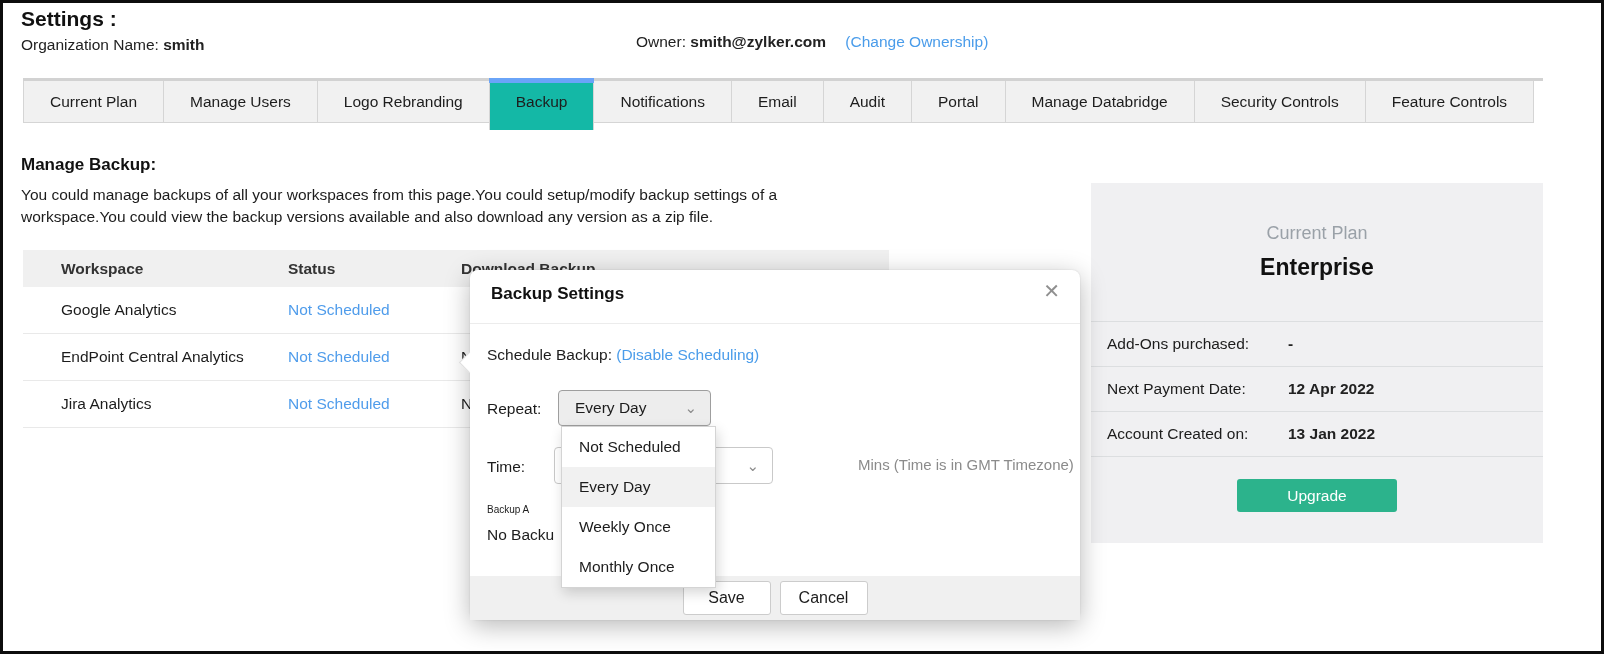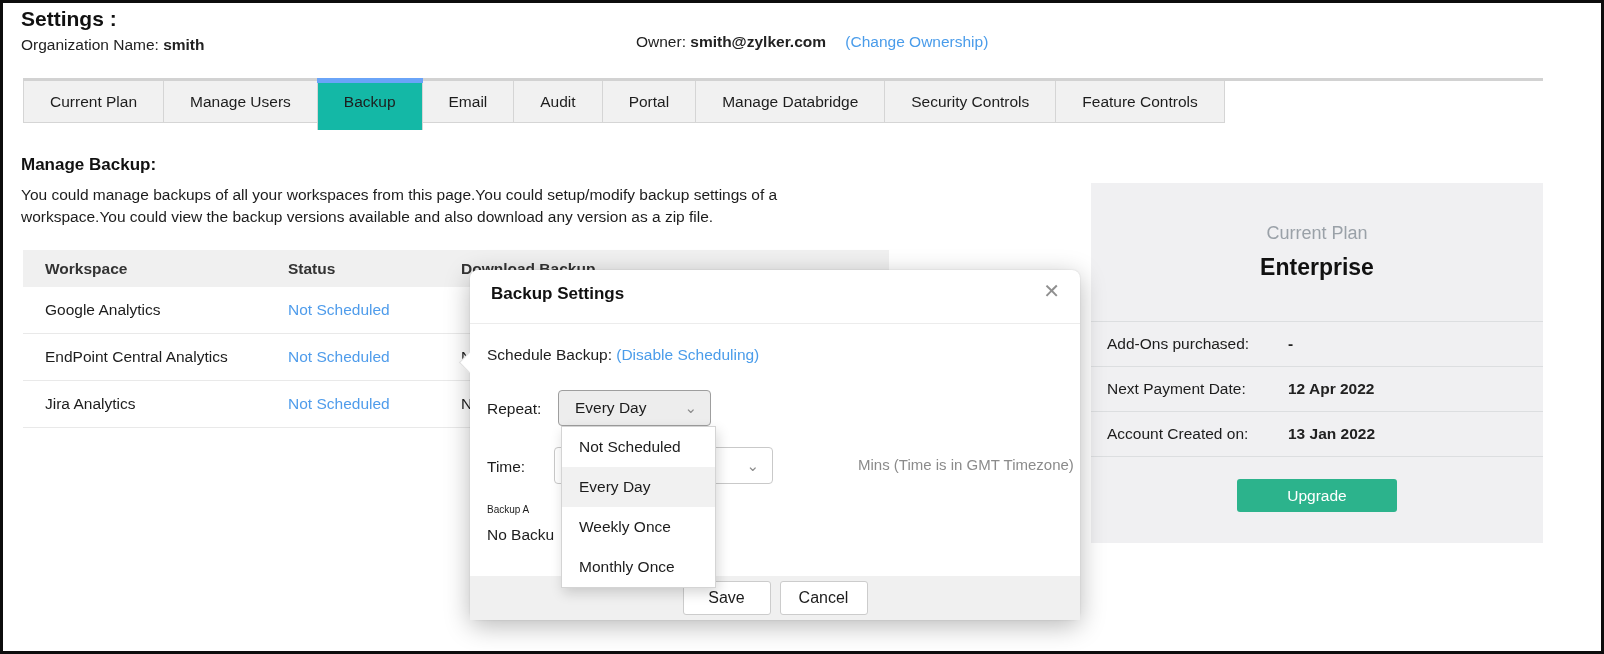--- a/index.html
+++ b/index.html
@@ -45,21 +45,21 @@
     content:"";position:absolute;top:-3px;left:-1px;right:-1px;height:5px;
     background:var(--accent_blue);
   }
   
   .section-heading{position:absolute;left:18px;top:152px;font-size:17px;font-weight:bold;color:#111;}
   .section-desc{position:absolute;left:18px;top:181px;font-size:15.5px;line-height:21.5px;color:#1c1c1c;}
   
   .backup-table{position:absolute;left:20px;top:247px;width:866px;font-size:15.5px;}
   .t-head{display:flex;align-items:center;height:37px;background:#f0f0f0;font-weight:bold;color:#333;}
   .t-row{display:flex;align-items:center;height:47px;border-bottom:1px solid #e9e9e9;background:#fff;}
-  .c1{width:265px;padding-left:22px;}
+  .c1{width:265px;padding-left:38px;}
   .c2{width:173px;}
   .c3{flex:1;}
   .status-link{color:var(--status_link);cursor:pointer;}
   .dl-link{color:var(--status_link);cursor:pointer;}
   .dl-text{color:#222;}
   
   .plan-panel{
     position:absolute;left:1088px;top:180px;width:452px;height:360px;
     background:#f0f0f2;
   }
@@ -132,21 +132,23 @@
 </div>
 <div class="owner-line">
   <span>Owner:</span>
   <span class="owner-email">smith@zylker.com</span>
   <span class="owner-link">(Change Ownership)</span>
 </div>
 
 <div class="tab-strip">
   <div class="tab">Current Plan</div>
   <div class="tab">Manage Users</div>
+  <div class="tab">Logo Rebranding</div>
   <div class="tab active">Backup</div>
+  <div class="tab">Notifications</div>
   <div class="tab">Email</div>
   <div class="tab">Audit</div>
   <div class="tab">Portal</div>
   <div class="tab">Manage Databridge</div>
   <div class="tab">Security Controls</div>
   <div class="tab">Feature Controls</div>
 </div>
 
 <div class="section-heading">Manage Backup:</div>
 <div class="section-desc">

